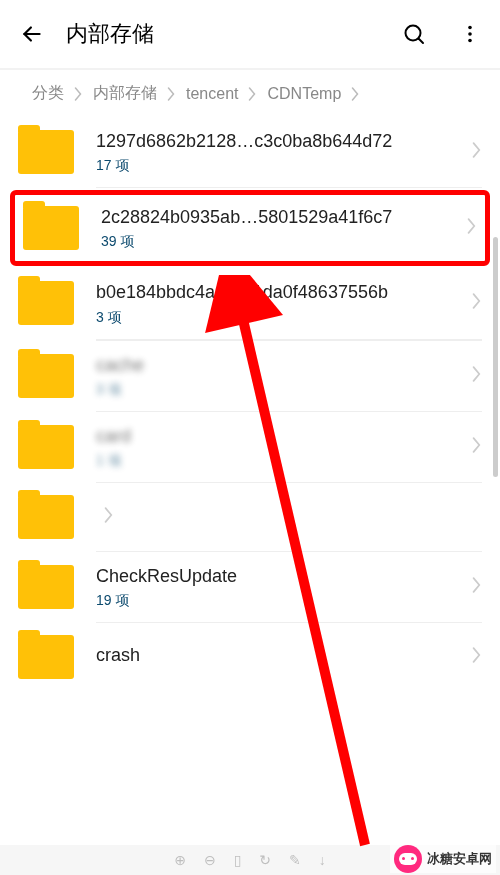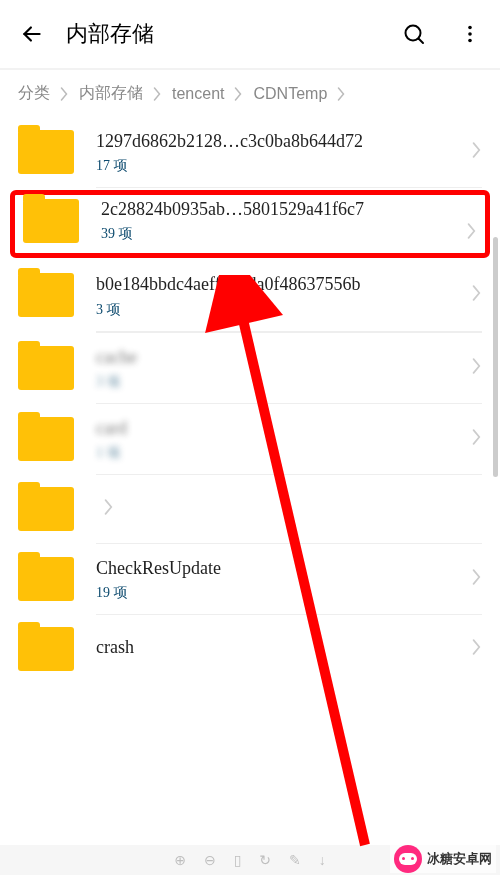--- a/index.html
+++ b/index.html
@@ -58,21 +58,21 @@
     }
     
     .divider {
       height: 2px;
       background: #f2f2f2;
     }
     
     .breadcrumb {
       display: flex;
       align-items: center;
-      padding: 13px 18px;
+      padding: 13px 32px;
       gap: 10px;
       font-size: 16px;
       color: #888;
     }
     
     .breadcrumb-item {
       cursor: pointer;
     }
     
     .breadcrumb-chevron {
@@ -85,29 +85,27 @@
       height: 740px;
       position: relative;
     }
     
     .file-row {
       display: flex;
       align-items: center;
       padding: 12px 18px 12px 18px;
       cursor: pointer;
       position: relative;
-      font-family: Liberation Serif, serif;
     }
     
     .file-row.highlighted {
       border: 5px solid #ff0000;
       border-radius: 6px;
       margin: 2px 10px;
-      padding: 2px 8px 10px 8px;
-      align-items: flex-end;
+      padding: 10px 8px 10px 8px;
     }
     
     .folder-icon {
       width: 56px;
       height: 44px;
       background: #ffc107;
       border-radius: 3px;
       position: relative;
       margin-right: 22px;
       flex-shrink: 0;

